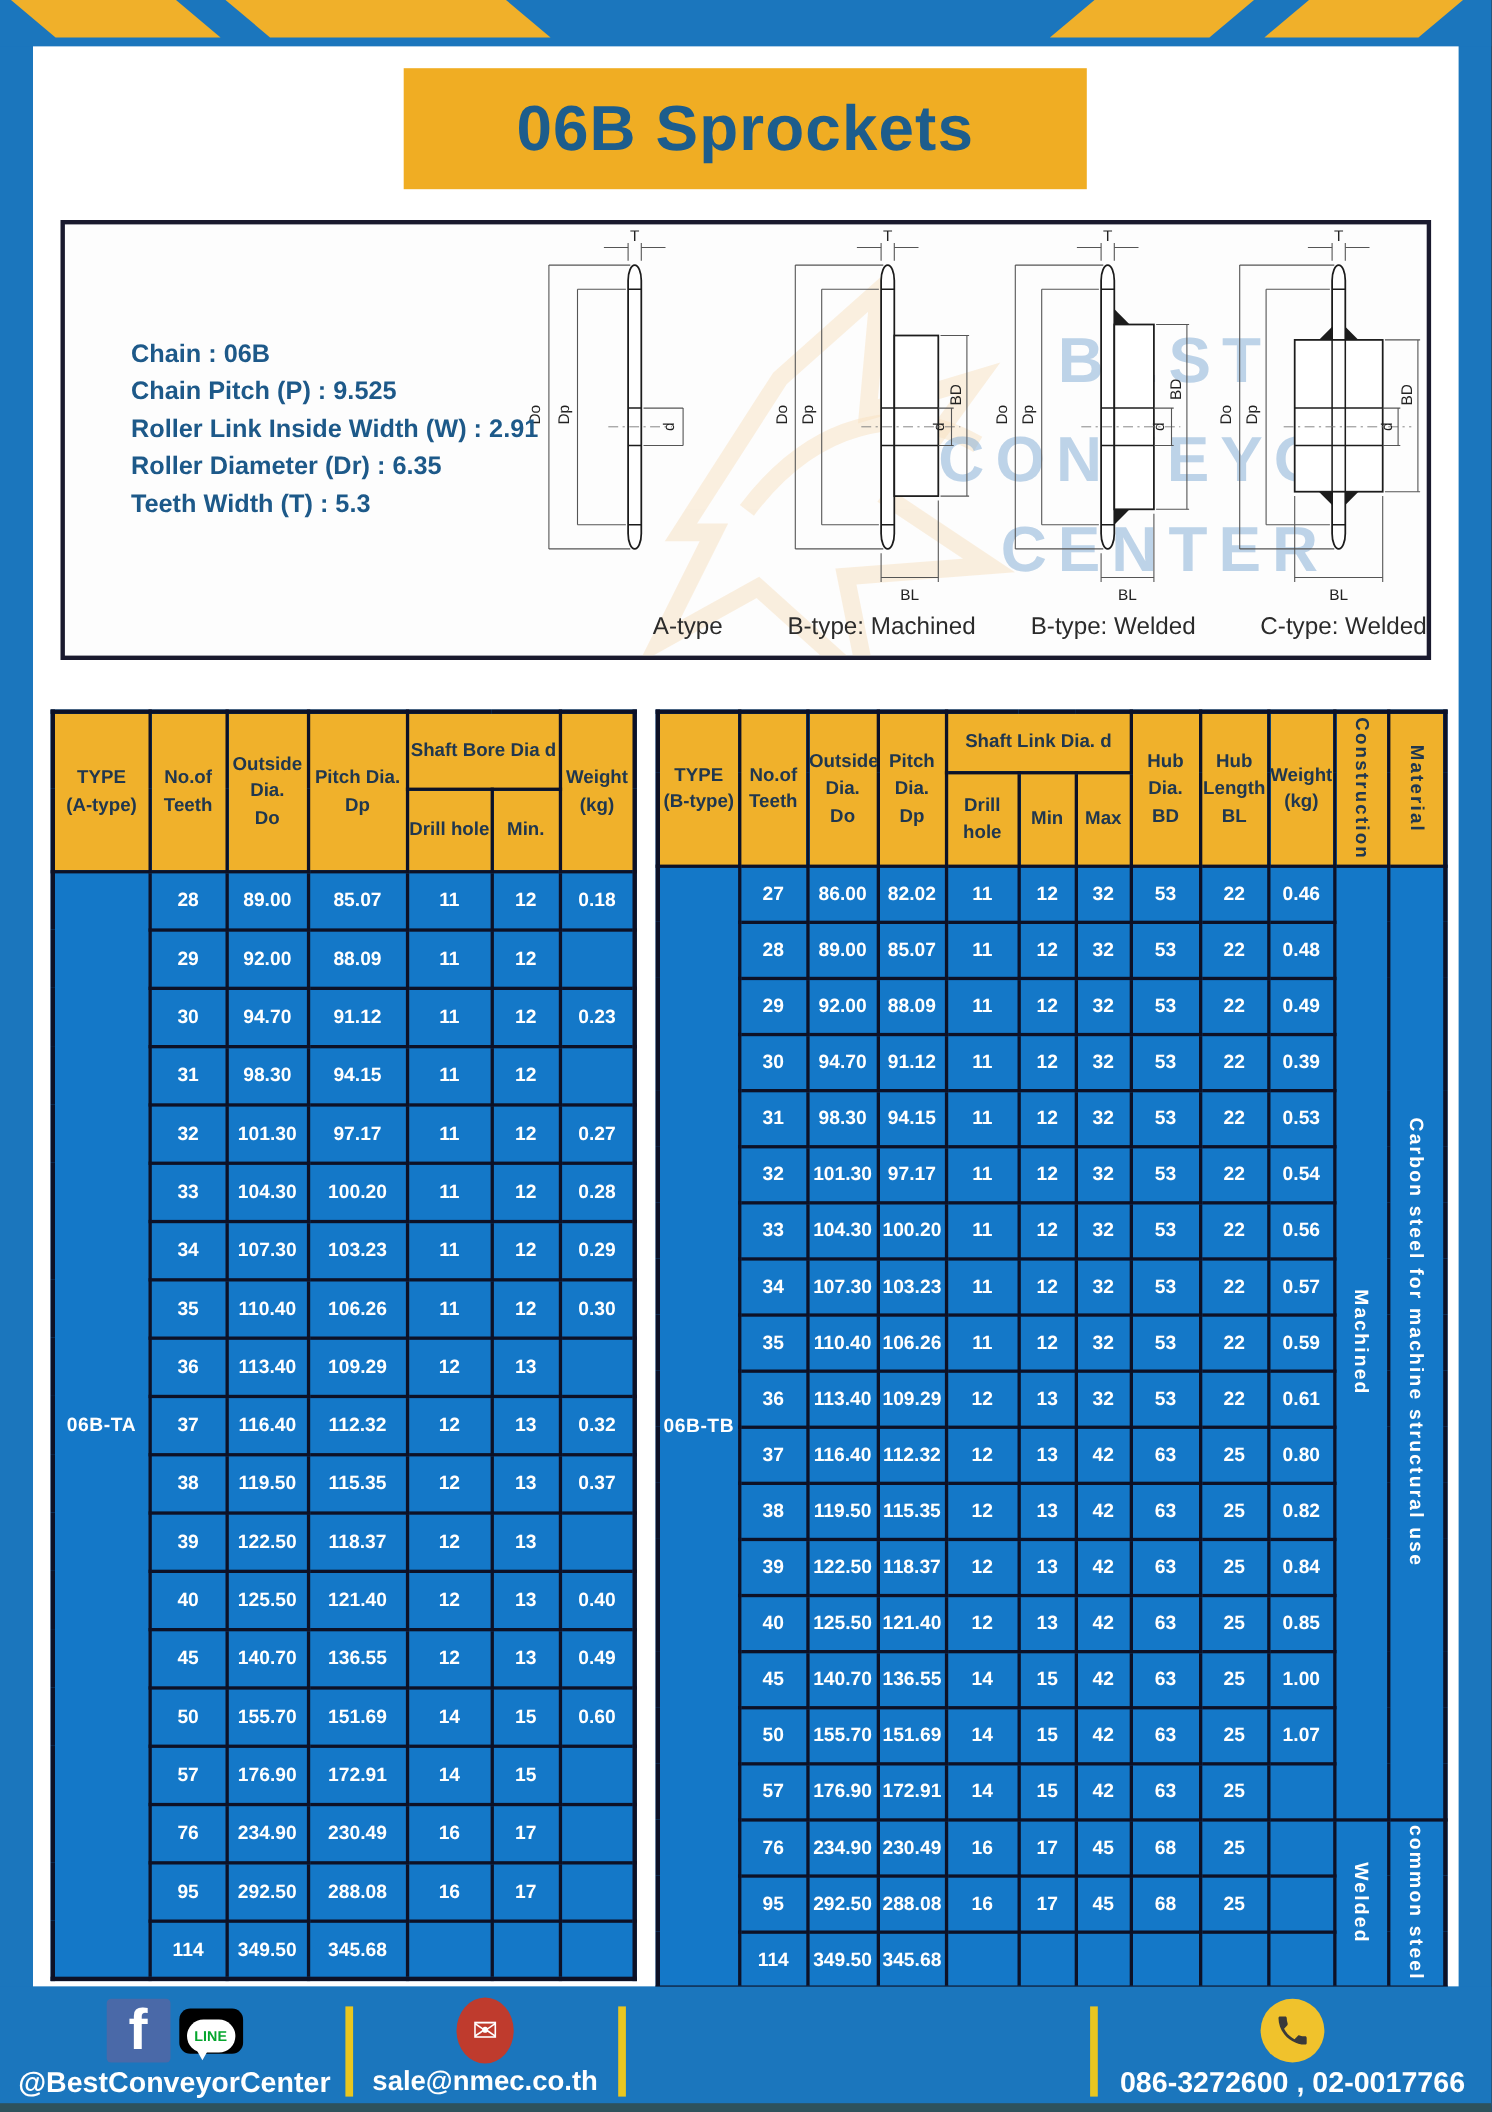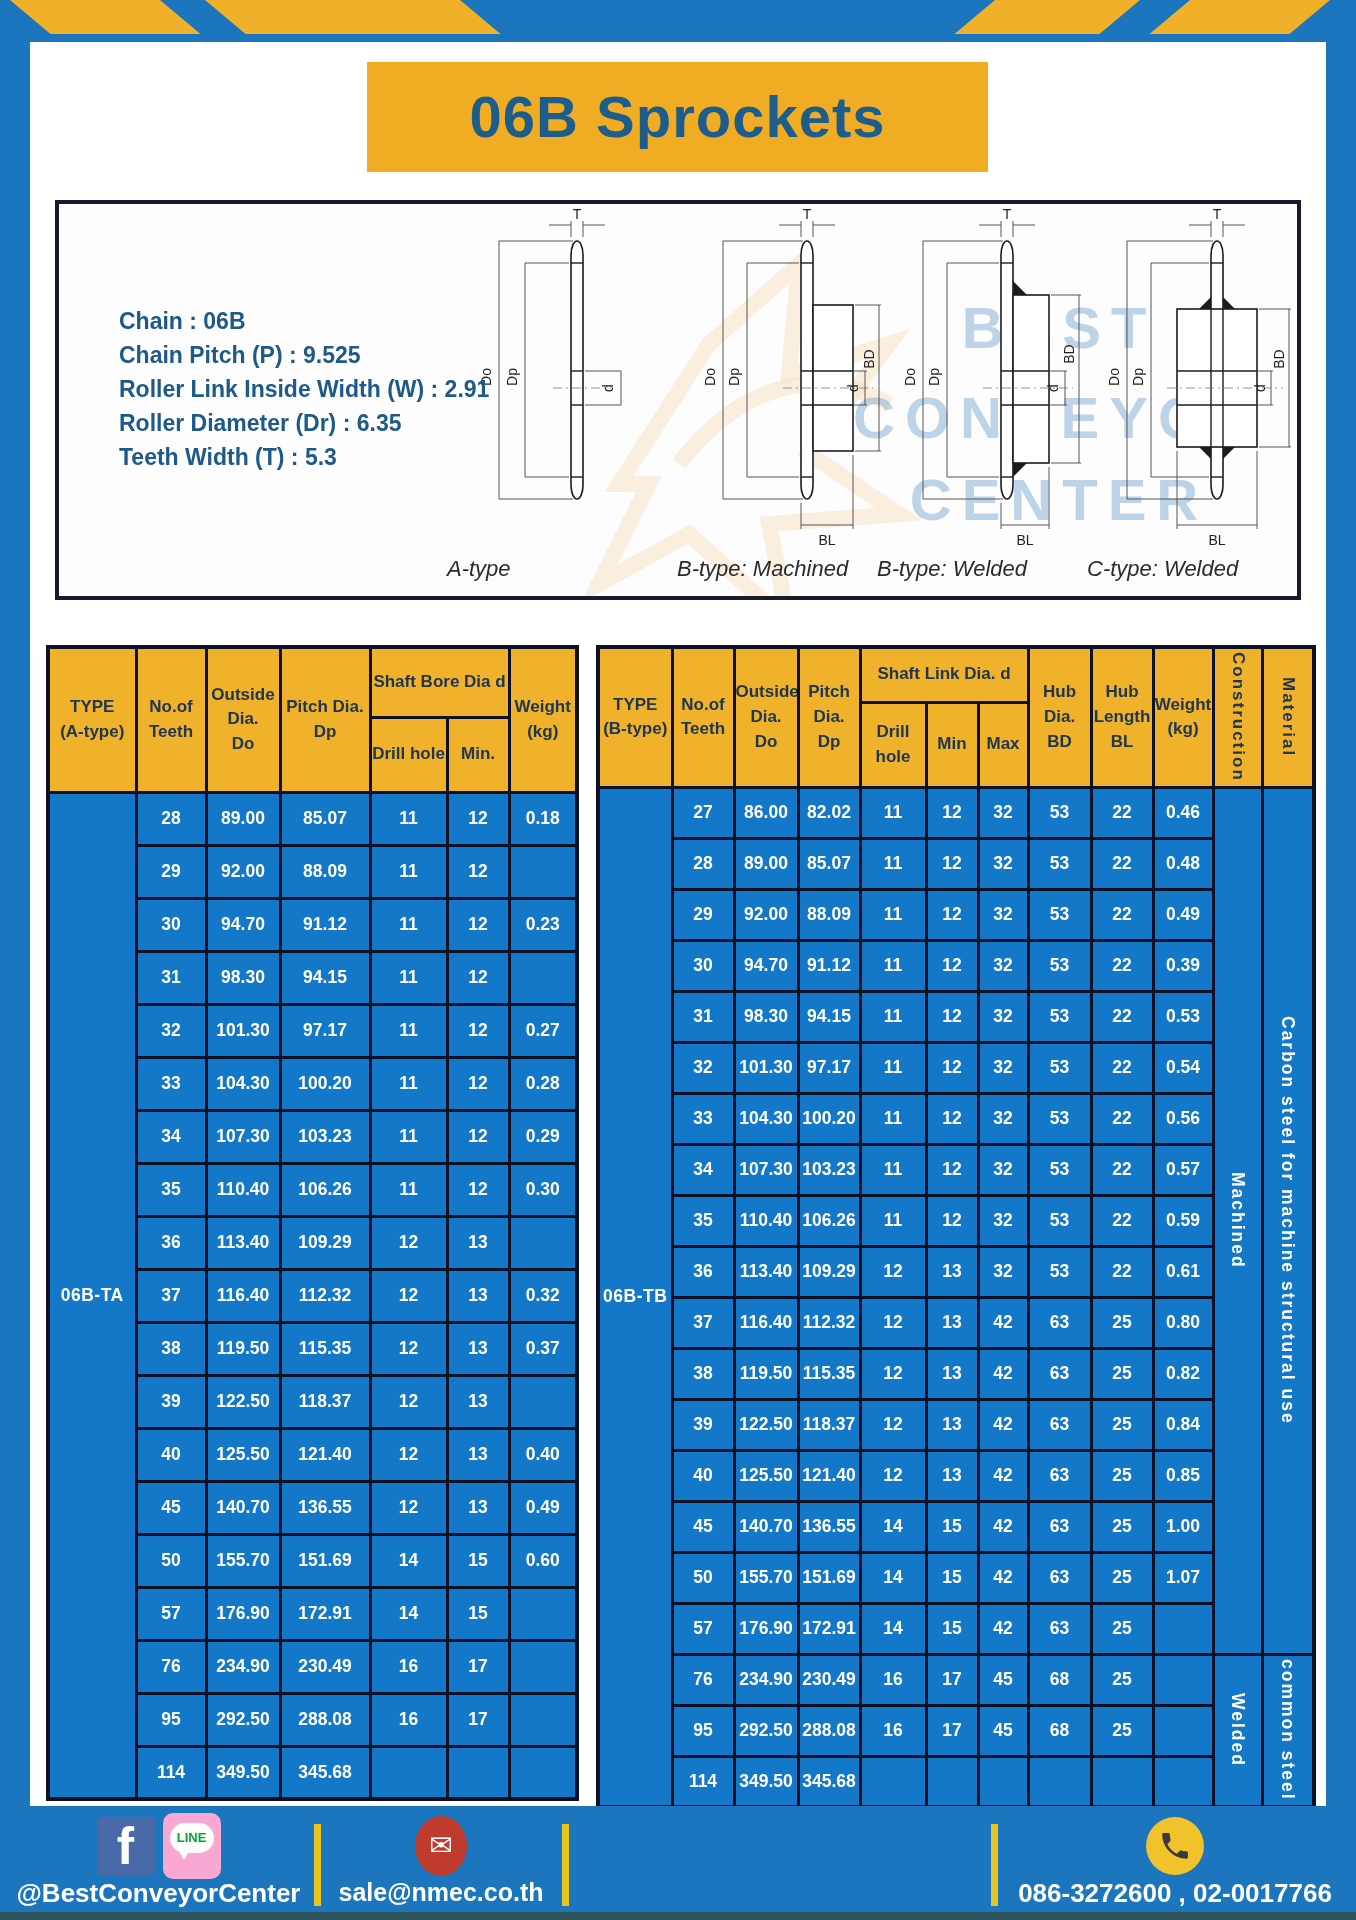--- a/index.html
+++ b/index.html
@@ -19,21 +19,21 @@
   #diagpanel{position:absolute;left:55px;top:200px;width:1246px;height:400px;background:#fdfdfd;
              border:4px solid #1a1a2e;box-sizing:border-box;overflow:hidden;}
   .speclines{position:absolute;left:60px;top:100px;width:440px;z-index:3;}
   .specline{font-size:23px;font-weight:bold;color:#1d5989;line-height:34px;white-space:nowrap;}
   
   .wmword{position:absolute;font-size:58px;font-weight:bold;letter-spacing:10px;
           color:rgba(125,170,212,0.50);z-index:1;width:420px;text-align:center;}
   #wmlogo{position:absolute;left:500px;top:20px;z-index:0;opacity:0.45;}
   
   .fig{position:absolute;top:5px;width:210px;height:345px;z-index:2;}
-  .figlabel{position:absolute;top:352px;width:210px;text-align:left;font-size:22px;color:#2b2b2b;z-index:2;font-style:italic;}
+  .figlabel{position:absolute;top:352px;width:210px;text-align:right;font-size:22px;color:#2b2b2b;z-index:2;}
   .plate{stroke:#1c1c1c;stroke-width:1.6;fill:#ffffff;}
   .pl{stroke:#1c1c1c;stroke-width:1.4;}
   .dim{stroke:#555;stroke-width:1;fill:none;}
   .cl{stroke:#777;stroke-width:0.8;stroke-dasharray:9 4 2 4;}
   .weld{fill:#1c1c1c;}
   text.dl{font-family:"Liberation Sans",sans-serif;font-size:14px;fill:#222;}
   
   table.spec{position:absolute;border-collapse:collapse;table-layout:fixed;
              border:4px solid #0d1126;background:#1478c8;}
   table.spec th,table.spec td{border:3px solid #0d1126;text-align:center;vertical-align:middle;
@@ -57,21 +57,21 @@
   #footer{position:absolute;left:0;top:1806px;width:1356px;height:108px;background:#1b76bd;}
   .fsec{position:absolute;top:0;height:108px;}
   .fsec .icons{position:absolute;top:10px;left:0;width:100%;height:60px;display:flex;
                justify-content:center;align-items:center;gap:8px;}
   .fsec .ftext{position:absolute;top:72px;left:0;width:100%;text-align:center;color:#ffffff;
                font-size:26px;font-weight:bold;white-space:nowrap;}
   .fdivider{position:absolute;top:1824px;width:7px;height:82px;background:#e9c61f;}
   #bottomstrip{position:absolute;left:0;top:1912px;width:1356px;height:8px;background:#2e525c;}
   .icon-fb{width:58px;height:58px;background:#4a69a8;border-radius:4px;color:#fff;
            font-size:52px;font-weight:bold;text-align:center;line-height:58px;}
-  .icon-line{width:58px;height:66px;background:#f9a8d4;border-radius:10px;position:relative;}
+  .icon-line{width:58px;height:41px;background:#000000;border-radius:10px;position:relative;}
   .icon-line .bubble{position:absolute;left:7px;top:10px;width:44px;height:30px;background:#fff;
            border-radius:16px;text-align:center;line-height:30px;font-size:13px;font-weight:bold;color:#06a62e;}
   .icon-line .tail{position:absolute;left:16px;top:38px;width:0;height:0;
            border-left:5px solid transparent;border-right:5px solid transparent;border-top:9px solid #fff;}
   .icon-mail{width:52px;height:60px;background:#bf3b2d;border-radius:50%;color:#fff;
            text-align:center;line-height:60px;font-size:28px;}
   .icon-globe{width:58px;height:58px;background:#35b0e0;border-radius:50%;
            display:flex;align-items:center;justify-content:center;}
   .icon-phone{width:58px;height:58px;background:#f0c22c;border-radius:50%;
            display:flex;align-items:center;justify-content:center;}

